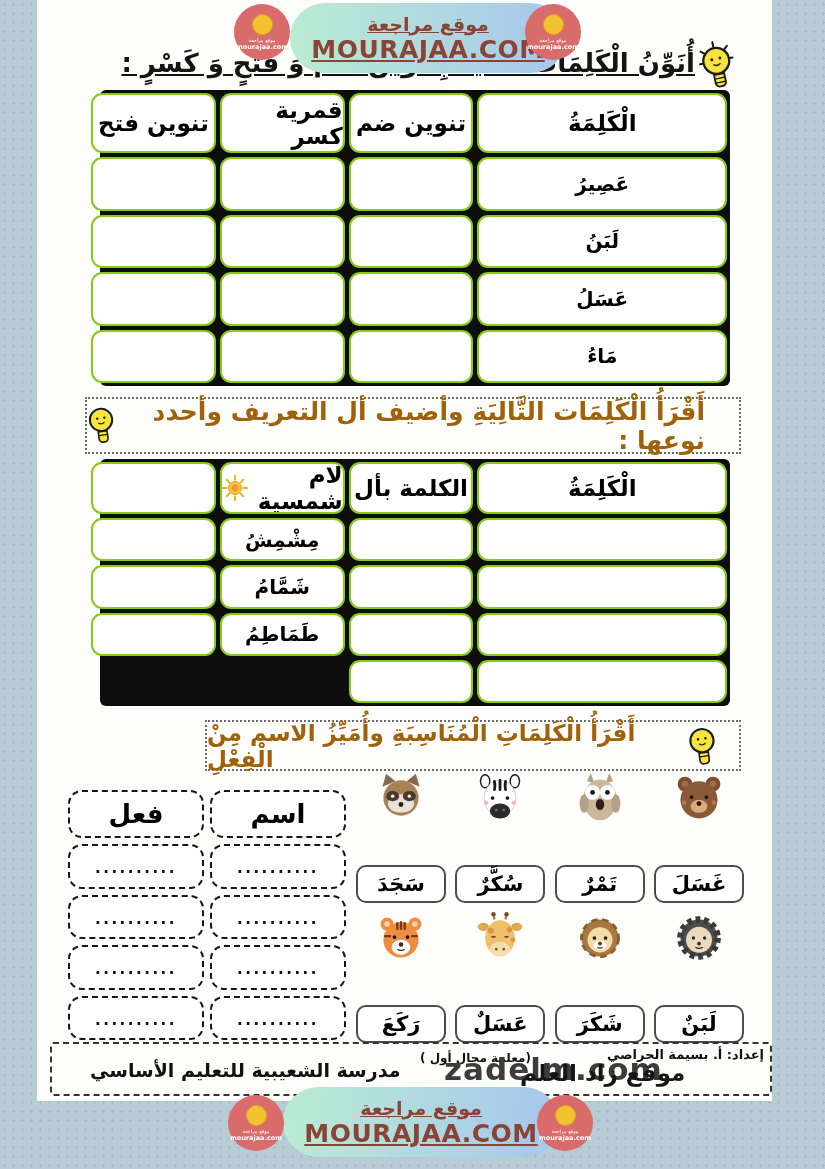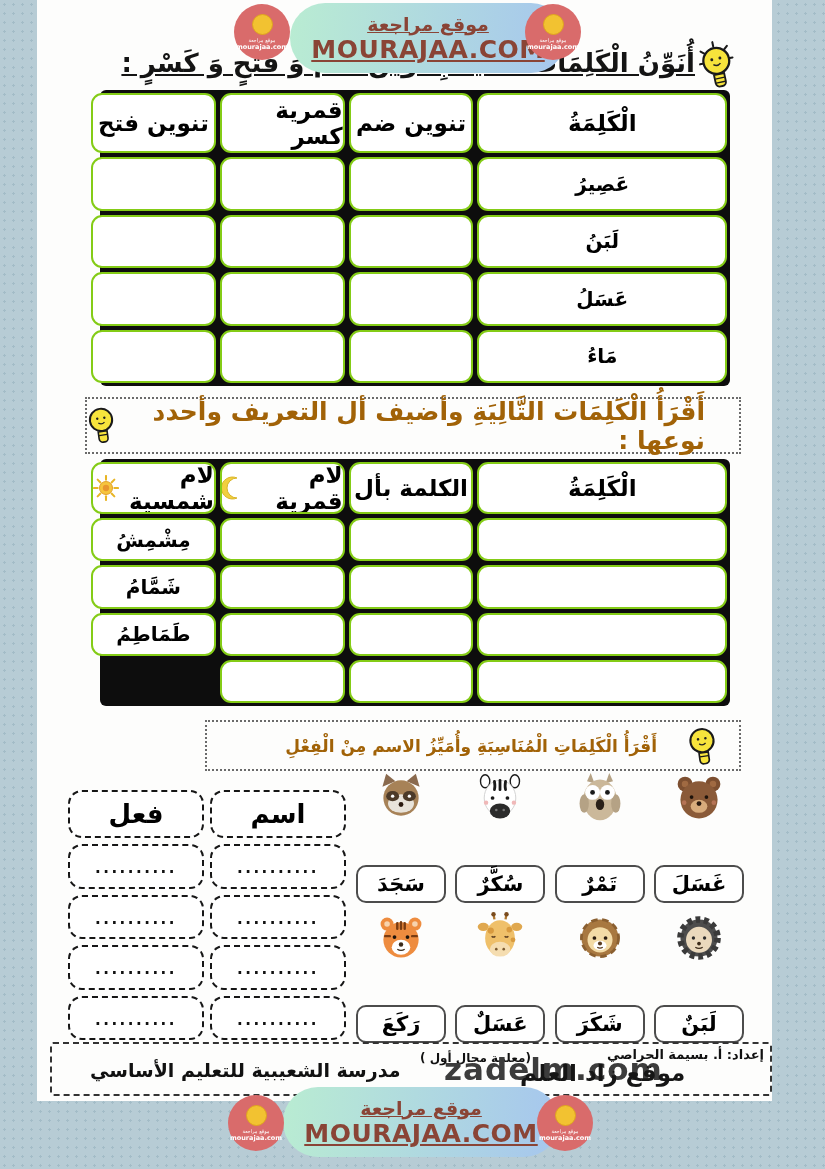--- a/index.html
+++ b/index.html
@@ -25,21 +25,21 @@
   .logo-ar{ font-size:5px; margin-top:2px; direction:rtl; }
   .logo-dom{ font-size:6.5px; font-weight:700; }
 
   
   .ins{ position:absolute; direction:rtl; font-weight:700; color:#141414; }
   #ins1{ right:130px; top:48px; font-size:26px; text-decoration:underline; z-index:2; white-space:nowrap; }
   .dotted-box{ border:2px dotted #6a6a6a; background:#fdfdfc; display:flex; align-items:center; }
   #ins2box{ position:absolute; left:85px; top:397px; width:656px; height:57px; z-index:2; }
   #ins2box .ins-text{ width:100%; text-align:right; padding-right:34px; font-size:25px; }
   #ins3box{ position:absolute; left:205px; top:720px; width:536px; height:51px; }
-  #ins3box .ins-text{ width:100%; text-align:right; padding-right:82px; font-size:17px; }
+  #ins3box .ins-text{ width:100%; text-align:left; padding-right:82px; font-size:23px; }
   .ins-text{ direction:rtl; font-weight:700; color:#a16207; }
   .bulb{ position:absolute; }
 
   
   .btable{ position:absolute; left:100px; width:630px; background:#0d0d0d; border-radius:6px;
     display:grid; direction:rtl; grid-template-columns:40% 20% 20% 20%; gap:4px; padding:3px; }
   #table1{ top:90px; height:296px; grid-template-rows:60px repeat(4,1fr); }
   #table2{ top:459px; height:247px; grid-template-rows:52px repeat(4,1fr); }
   .tcell{ background:#fff; border:2px solid #84cc16; border-radius:11px;
     display:flex; align-items:center; justify-content:center; direction:rtl; overflow:hidden; }
@@ -133,26 +133,20 @@
       <path d="M14.5 23 q3.5 3 7 0" fill="none" stroke="#222" stroke-width="1.4"></path>
       <path d="M13 33 h10 v8 a4 4 0 0 1 -4 4 h-2 a4 4 0 0 1 -4 -4 z" fill="#f7e43c" stroke="#1a1a1a" stroke-width="1.8"></path>
       <line x1="13.5" y1="37" x2="22.5" y2="37" stroke="#1a1a1a" stroke-width="1.4"></line>
     </svg>
   </div>
 
   <div id="table2" class="btable">
     <div class="tcell thead">الْكَلِمَةُ</div>
     <div class="tcell thead">الكلمة بأل</div>
     <div class="tcell thead">
-      <span>لام قمرية</span>
-      <svg class="hicon" width="24" height="24" viewBox="0 0 24 24">
-        <path d="M15 2 A11 11 0 1 0 15 22 A9.2 9.2 0 1 1 15 2 Z" fill="#f2cf3e" stroke="#d9b52a" stroke-width="1"></path>
-      </svg>
-    </div>
-    <div class="tcell thead">
       <span>لام شمسية</span>
       <svg class="hicon" width="26" height="26" viewBox="0 0 28 28">
         <g stroke="#e8b525" stroke-width="2.2" stroke-linecap="round">
           <line x1="14" y1="1" x2="14" y2="5"></line>
             <line x1="14" y1="23" x2="14" y2="27"></line>
           <line x1="1" y1="14" x2="5" y2="14"></line>
             <line x1="23" y1="14" x2="27" y2="14"></line>
           <line x1="5" y1="5" x2="8" y2="8"></line>
             <line x1="23" y1="5" x2="20" y2="8"></line>
           <line x1="5" y1="23" x2="8" y2="20"></line>

